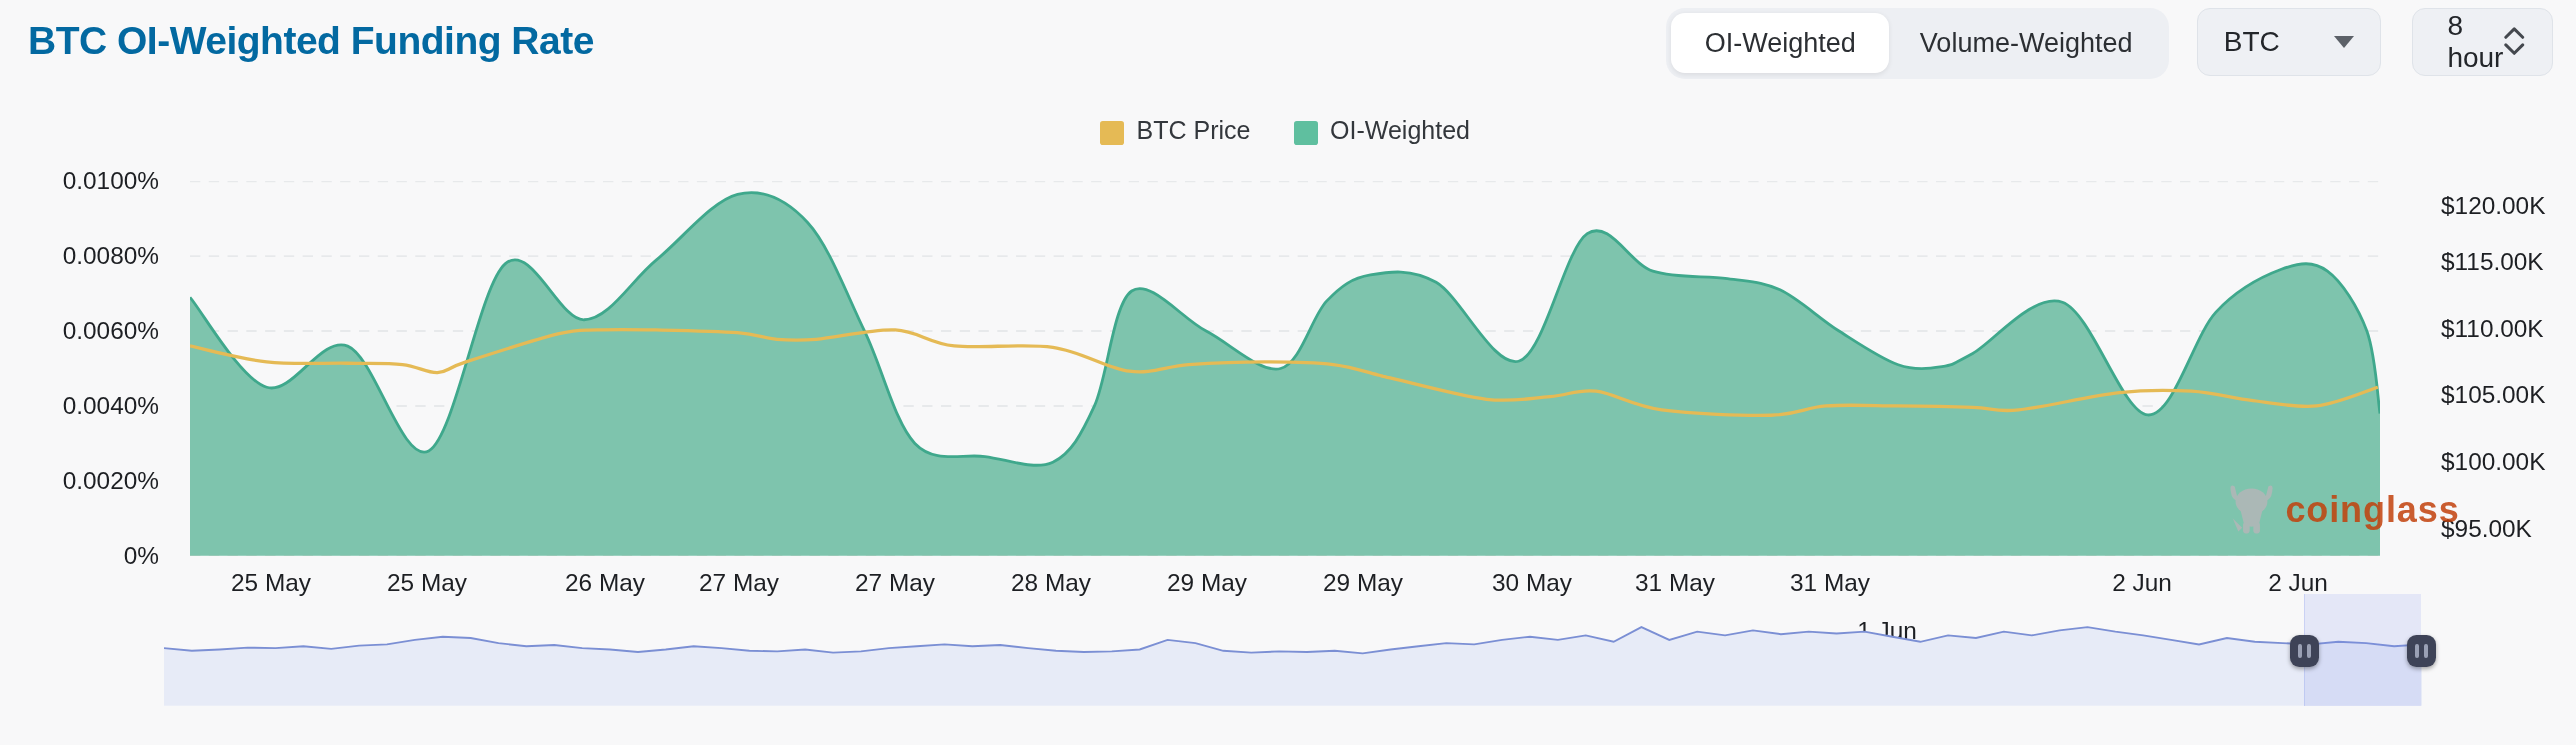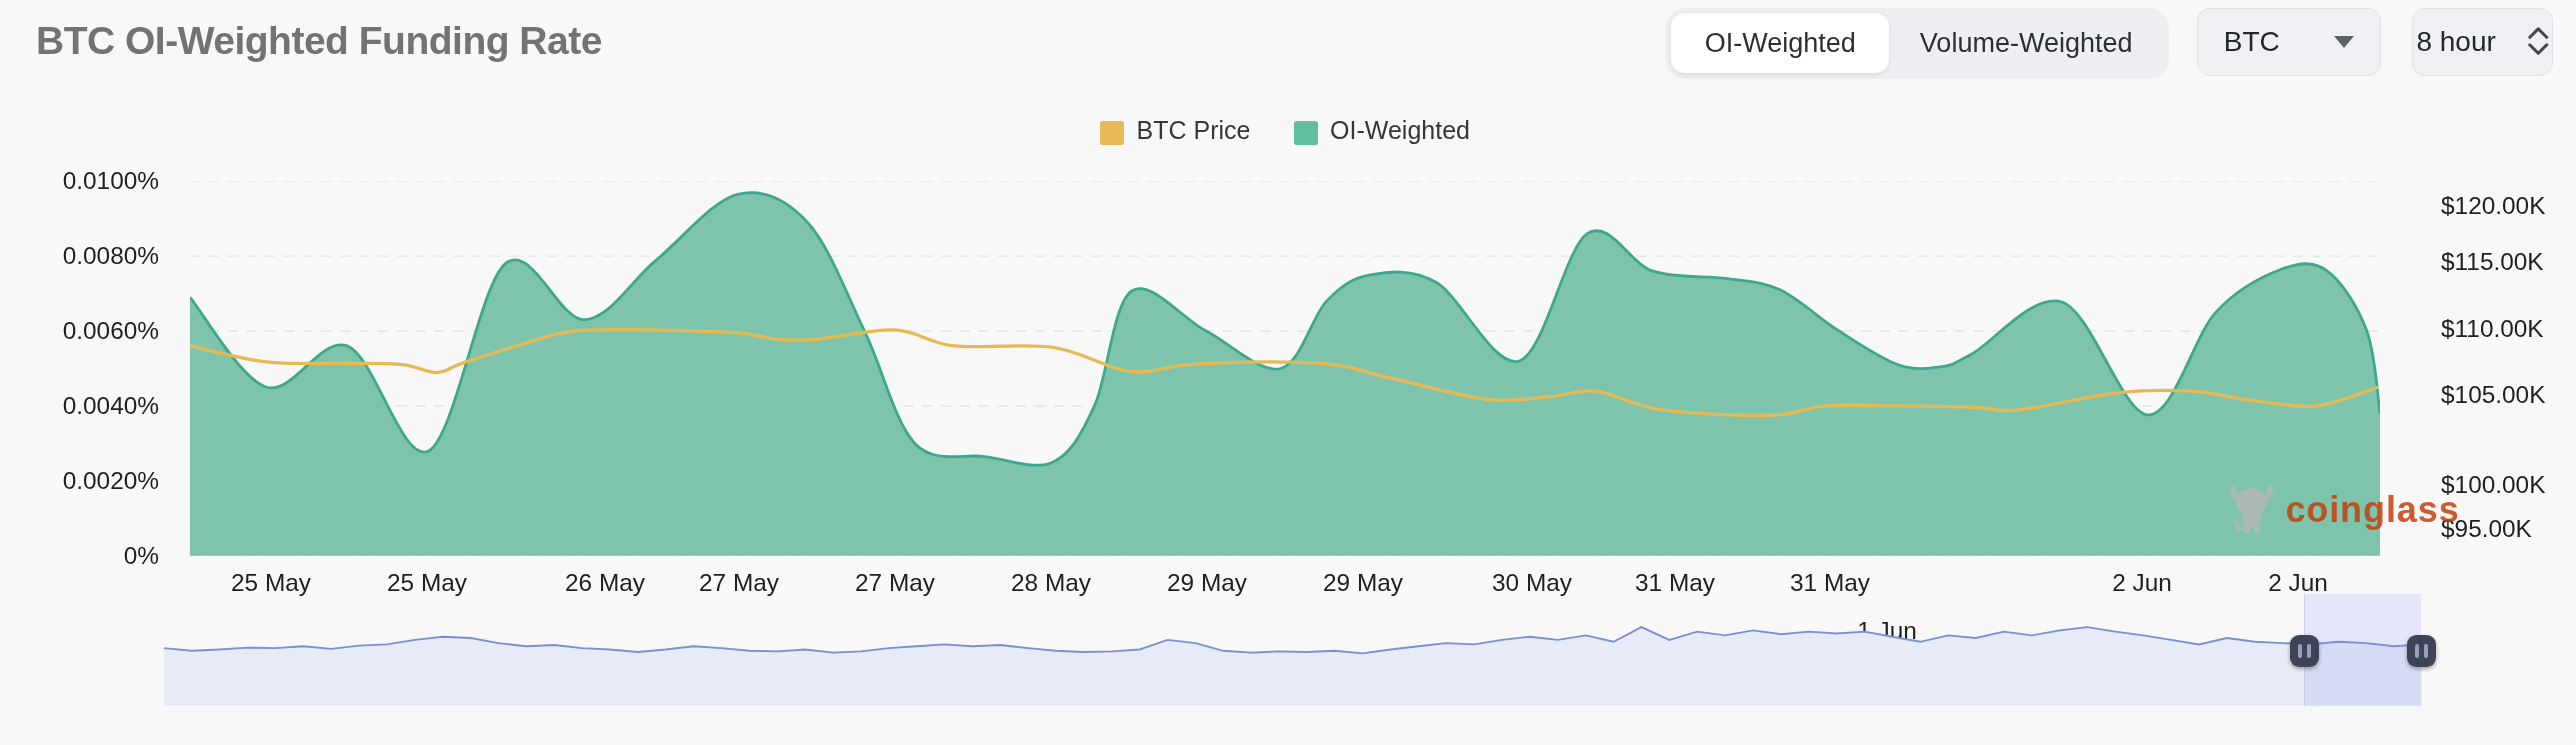--- a/index.html
+++ b/index.html
@@ -6,42 +6,42 @@
   html,body { width:2576px; height:745px; }
   body {
     font-family:"Liberation Sans", sans-serif;
     background:#f8f8f9;
     position:relative;
     overflow:hidden;
     color:#17191c;
   }
   
   .page-title {
-    position:absolute; left:36px; top:19px;
-    font-size:39px; font-weight:700; letter-spacing:-0.5px; color:#737373;
+    position:absolute; left:28px; top:19px;
+    font-size:39px; font-weight:700; letter-spacing:-0.5px; color:#0369a1;
   }
   .controls { position:absolute; right:11.3px; top:7.5px; height:73px; }
   .segmented {
     position:absolute; right:396px; top:0;
     width:503px; height:71px; background:#edeff3; border-radius:19px;
     display:flex; align-items:center; padding:5.6px;
   }
   .segmented .seg {
     height:60px; border-radius:14px; display:flex; align-items:center; justify-content:center;
     font-size:27px; color:#2c2f33; cursor:pointer; white-space:nowrap;
   }
   .seg.active { background:#ffffff; box-shadow:0 1.9px 5.6px rgba(0,0,0,0.08); width:218px; }
   .seg.inactive { width:274px; }
   .select-box {
     position:absolute; top:0; height:68px; background:#eef0f4;
     border:1.9px solid #dfe3e9; border-radius:13px;
     display:flex; align-items:center; font-size:28px; color:#23262a; cursor:pointer;
   }
   .symbol-select { right:184px; width:184px; padding:0 26px; justify-content:space-between; }
-  .interval-select { right:11.3px; width:141px; padding:0 3px; justify-content:space-between; }
+  .interval-select { right:11.3px; width:141px; padding:0 34px; justify-content:space-between; }
   .caret-down {
     width:0; height:0; border-left:10.3px solid transparent; border-right:10.3px solid transparent;
     border-top:12.2px solid #5c6168;
   }
   .updown { display:flex; flex-direction:column; gap:3.8px; }
   .updown svg { display:block; }
   
   .legend {
     position:absolute; left:190px; top:111px; width:2190px; height:39px;
     display:flex; align-items:center; justify-content:center; gap:43px;
@@ -129,21 +129,21 @@
     <div class="axis-label" style="right: 2417px; top: 331px; position: absolute; transform: translateY(-50%);">0.0060%</div>
     <div class="axis-label" style="right: 2417px; top: 406px; position: absolute; transform: translateY(-50%);">0.0040%</div>
     <div class="axis-label" style="right: 2417px; top: 481px; position: absolute; transform: translateY(-50%);">0.0020%</div>
     <div class="axis-label" style="right: 2417px; top: 556px; position: absolute; transform: translateY(-50%);">0%</div>
   </div>
 <div id="y-right-labels">
     <div class="axis-label" style="left: 2441px; top: 206px; position: absolute; transform: translateY(-50%);">$120.00K</div>
     <div class="axis-label" style="left: 2441px; top: 262px; position: absolute; transform: translateY(-50%);">$115.00K</div>
     <div class="axis-label" style="left: 2441px; top: 329px; position: absolute; transform: translateY(-50%);">$110.00K</div>
     <div class="axis-label" style="left: 2441px; top: 395px; position: absolute; transform: translateY(-50%);">$105.00K</div>
-    <div class="axis-label" style="left: 2441px; top: 462px; position: absolute; transform: translateY(-50%); margin-top: 23px;">$100.00K</div>
+    <div class="axis-label" style="left: 2441px; top: 462px; position: absolute; transform: translateY(-50%);">$100.00K</div>
     <div class="axis-label" style="left: 2441px; top: 529px; position: absolute; transform: translateY(-50%);">$95.00K</div>
   </div>
 <div id="x-labels">
     <div class="x-label" style="left: 271px;">25 May</div>
     <div class="x-label" style="left: 427px;">25 May</div>
     <div class="x-label" style="left: 605px;">26 May</div>
     <div class="x-label" style="left: 739px;">27 May</div>
     <div class="x-label" style="left: 895px;">27 May</div>
     <div class="x-label" style="left: 1051px;">28 May</div>
     <div class="x-label" style="left: 1207px;">29 May</div>

